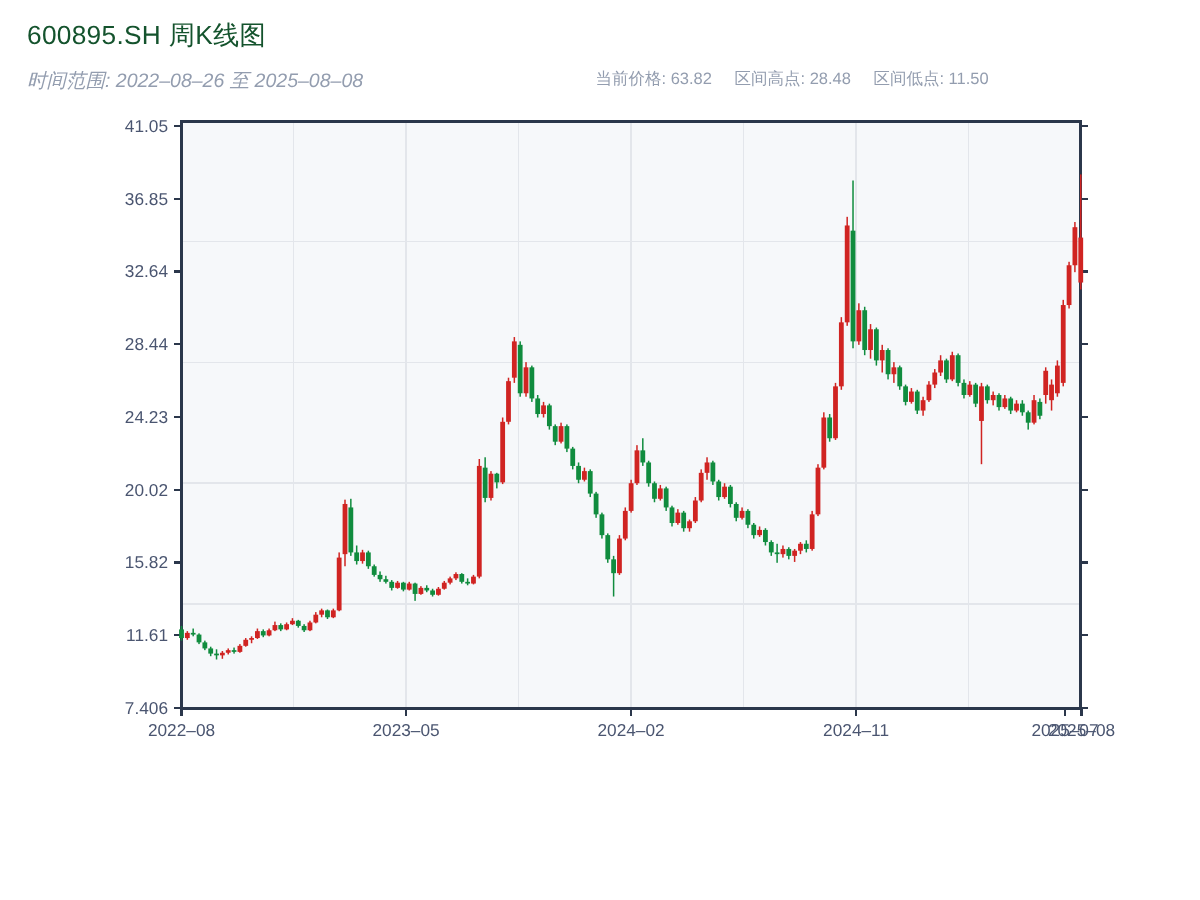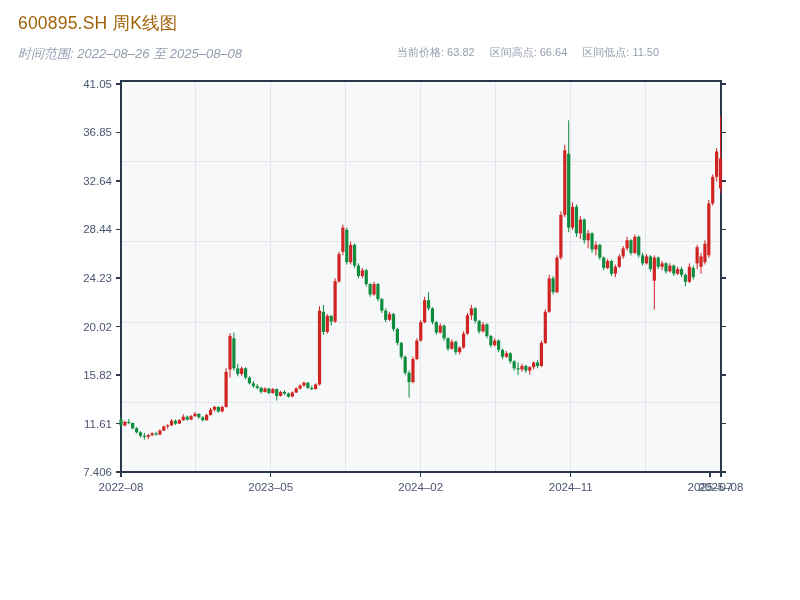--- a/index.html
+++ b/index.html
@@ -3,21 +3,21 @@
 <meta charset="utf-8">
 <style>
   html,body{margin:0;padding:0;background:#ffffff;}
   .screen{
     position:relative;width:800px;height:600px;background:#ffffff;overflow:hidden;
     font-family:"Liberation Sans","DejaVu Sans",sans-serif;
   }
   .chart-svg{position:absolute;left:0;top:0;}
   .hdr-title{
     position:absolute;left:18px;top:11px;
-    font-size:17.5px;font-weight:500;color:#a16207;letter-spacing:.2px;
+    font-size:17.5px;font-weight:500;color:#14532d;letter-spacing:.2px;
   }
   .hdr-sub{
     position:absolute;left:18px;top:45px;
     font-size:13px;color:#939daf;font-style:italic;
   }
   .hdr-stats{
     position:absolute;left:397px;top:45px;
     font-size:11px;color:#939daf;display:flex;gap:15px;white-space:nowrap;
   }
   .tick-label-y{font:11.5px "Liberation Sans","DejaVu Sans",sans-serif;fill:#4a5570;}
@@ -709,16 +709,16 @@
           <rect x="720" y="116.29104743787894" width="1" height="76.69123766496253" fill="#d02422"></rect>
           <rect x="718.9" y="158.3847342765426" width="3.2" height="29.984544049459032" fill="#d02422"></rect>
         </g>
       </g>
     </svg>
 
   <div class="hdr-title">600895.SH 周K线图</div>
   <div class="hdr-sub">时间范围: 2022–08–26 至 2025–08–08</div>
   <div class="hdr-stats">
     <span>当前价格: 63.82</span>
-    <span>区间高点: 66.64</span>
+    <span>区间高点: 28.48</span>
     <span>区间低点: 11.50</span>
   </div>
 </div>
 
 </body></html>

